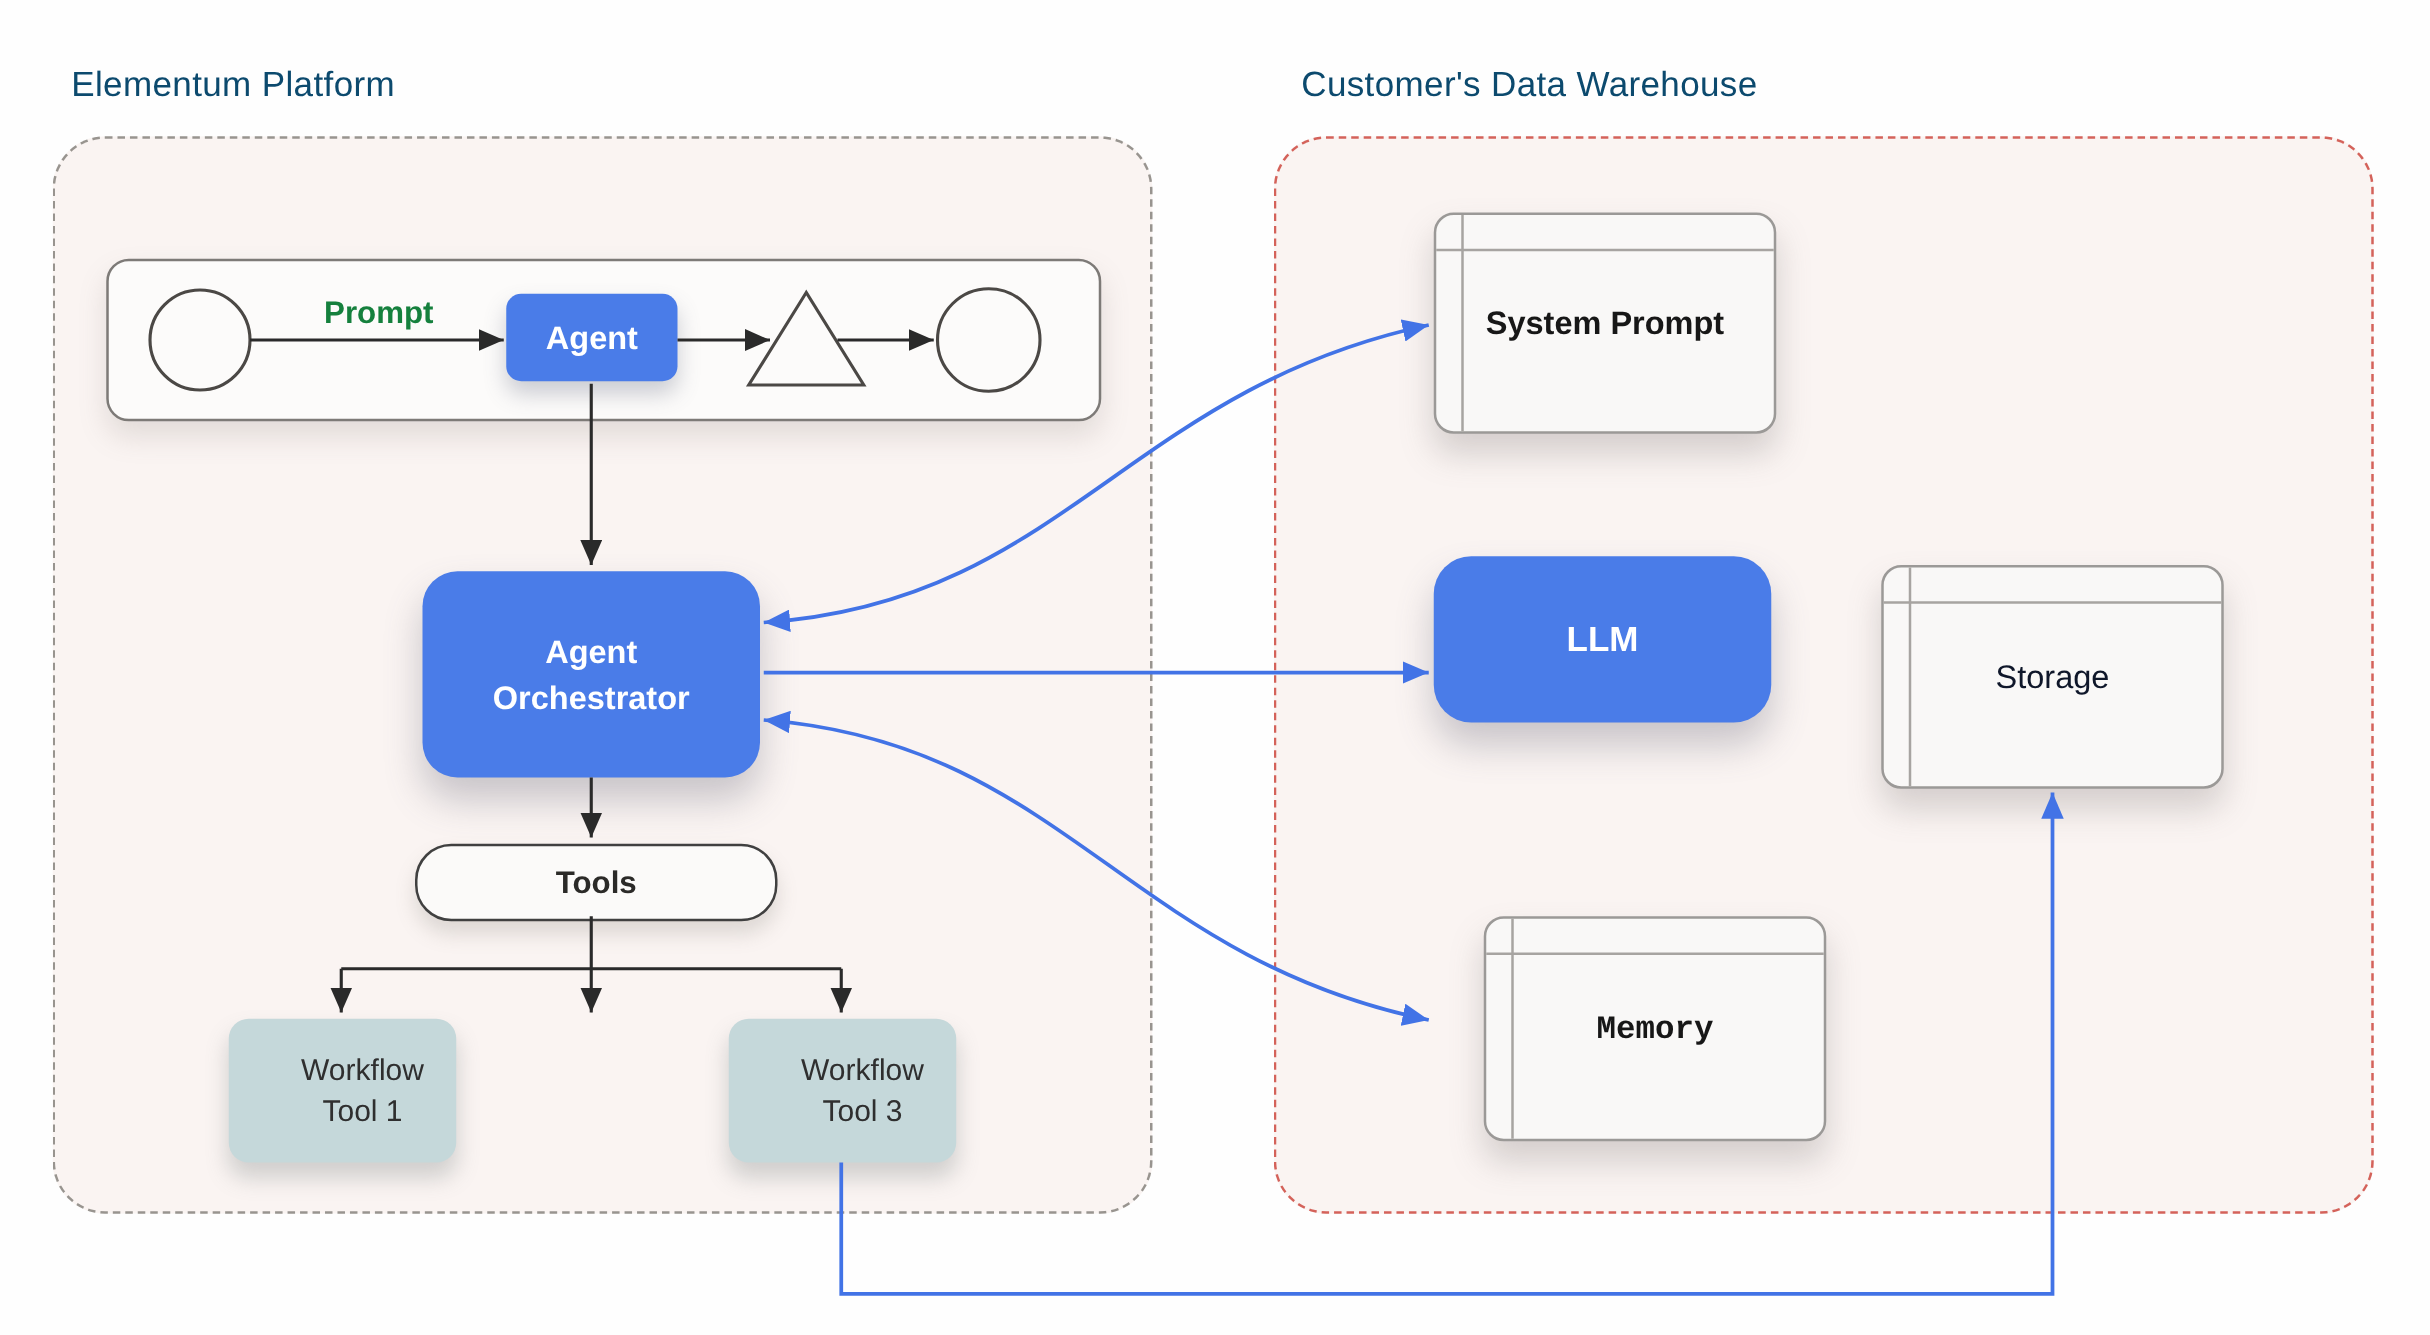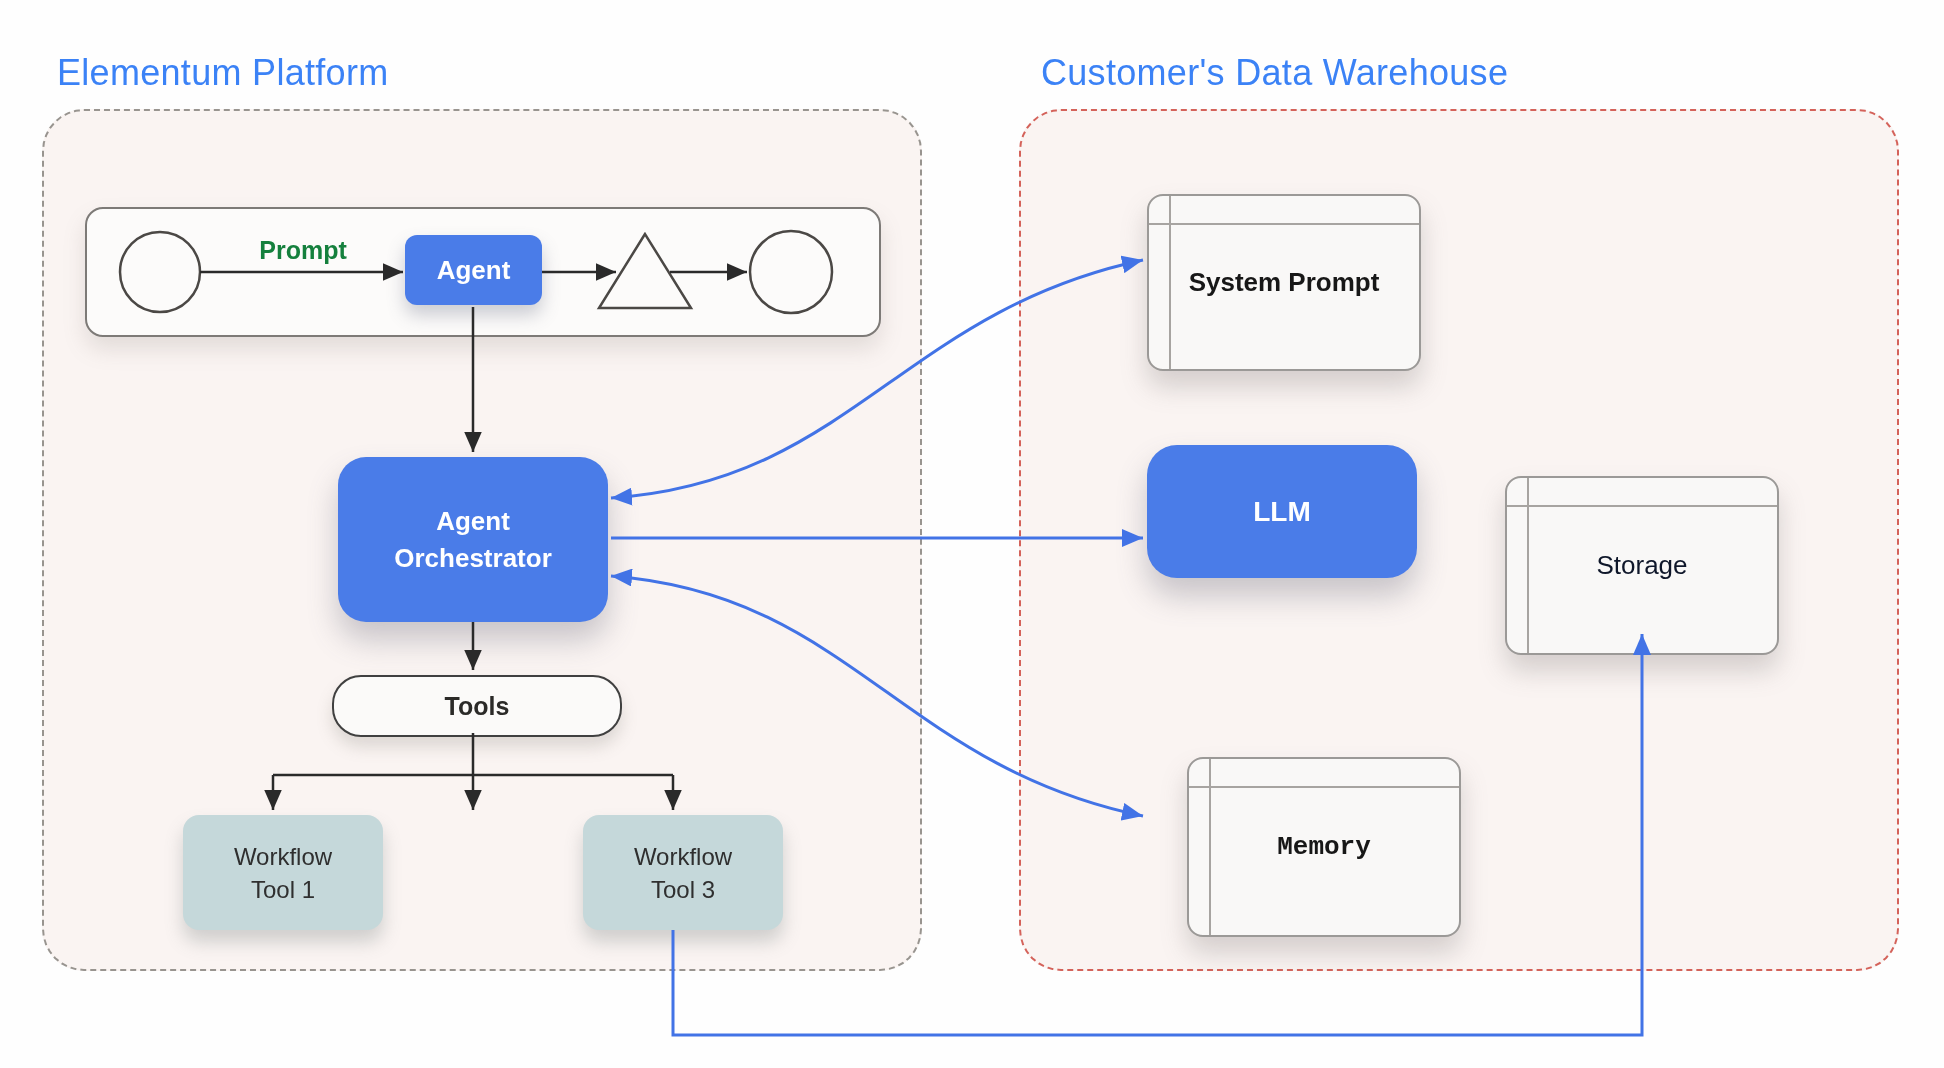--- a/index.html
+++ b/index.html
@@ -5,21 +5,21 @@
   html,body{margin:0;padding:0;background:#ffffff;}
   .stage{
     position:relative;width:1944px;height:1068px;overflow:hidden;
     font-family:"Liberation Sans", sans-serif;background:#fefefe;
   }
   
   .region{position:absolute;top:109px;height:858px;border-radius:42px;z-index:0;
           background:var(--region-fill,#faf4f2);}
   .region.platform{left:42px;width:876px;border:2.5px dashed var(--platform-dash,#98948f);}
   .region.warehouse{left:1019px;width:876px;border:2.5px dashed var(--warehouse-dash,#d4625a);}
-  .region-title{position:absolute;top:52px;font-size:36px;color:#3b82f6;z-index:1;letter-spacing:.3px;}
+  .region-title{position:absolute;top:52px;font-size:28px;color:#0c4a6e;z-index:1;letter-spacing:.3px;}
   .region-title.platform{left:57px;}
   .region-title.warehouse{left:1041px;}
   
   .wf-title{position:absolute;left:85px;top:158px;width:792px;text-align:center;
             font-size:28px;color:#8d8882;z-index:1;}
   .wf-box{position:absolute;left:85px;top:207px;width:792px;height:126px;
           background:#fcfbfa;border:2px solid #7d7a77;border-radius:18px;z-index:2;
           box-shadow:0 12px 22px rgba(120,112,106,.18);}
   .prompt-label{position:absolute;left:233px;top:236px;width:140px;text-align:center;
                 font-size:25px;font-weight:bold;color:#15803d;z-index:3;}
@@ -30,29 +30,29 @@
   .bluenode{position:absolute;background:var(--node-blue,#4a7ce8);display:flex;align-items:center;justify-content:center;
             color:#fff;font-weight:bold;z-index:3;box-shadow:0 18px 30px rgba(95,95,115,.32);}
   .orchestrator{left:338px;top:457px;width:270px;height:165px;border-radius:28px;
                 font-size:26px;line-height:37px;text-align:center;white-space:pre-line;}
   .llm{left:1147px;top:445px;width:270px;height:133px;border-radius:30px;font-size:28px;}
   
   .tools-pill{position:absolute;left:332px;top:675px;width:286px;height:58px;border-radius:29px;z-index:3;
               background:#fbfaf9;border:2px solid #404040;display:flex;align-items:center;justify-content:center;
               font-size:25px;font-weight:bold;color:#2b2a28;box-shadow:0 10px 16px rgba(120,112,106,.22);}
   
-  .tealnode{position:absolute;top:815px;width:200px;height:115px;border-radius:16px;z-index:3;
+  .tealnode{position:absolute;top:815px;width:150px;height:115px;border-radius:16px;z-index:3;
             background:var(--teal,#c5d8da);display:flex;align-items:center;justify-content:center;text-align:center;
-            font-size:24px;line-height:33px;color:#2f2f2f;box-shadow:0 12px 18px rgba(100,110,110,.28);}
+            font-size:24px;line-height:33px;color:#2f2f2f;box-shadow:0 12px 18px rgba(100,110,110,.28);padding-left:32px;}
   .tool1{left:183px;} .tool2{left:383px;} .tool3{left:583px;}
   .tealnode .lbl{width:130px;}
   
   .card{position:absolute;width:270px;background:#f9f8f7;border:2px solid #9b9997;border-radius:16px;z-index:3;
         display:flex;align-items:center;justify-content:center;
-        box-shadow:0 16px 26px rgba(120,112,110,.28);margin-top:24px;}
+        box-shadow:0 16px 26px rgba(120,112,110,.28);}
   .card::before{content:"";position:absolute;left:0;right:0;top:27px;height:1.5px;background:#a7a4a1;}
   .card::after{content:"";position:absolute;top:0;bottom:0;left:20px;width:1.5px;background:#a7a4a1;}
   .card .card-label{position:relative;z-index:1;font-size:26px;}
   .card.system-prompt{left:1147px;top:170px;height:173px;}
   .card.memory{left:1187px;top:733px;height:176px;font-family:Liberation Mono, monospace;}
   .card.storage{left:1505px;top:452px;height:175px;}
   .bold-label{font-weight:bold;color:#171717;}
   .reg-label{font-weight:normal;color:#0f172a;}
   
   svg.overlay{position:absolute;left:0;top:0;z-index:5;pointer-events:none;}

